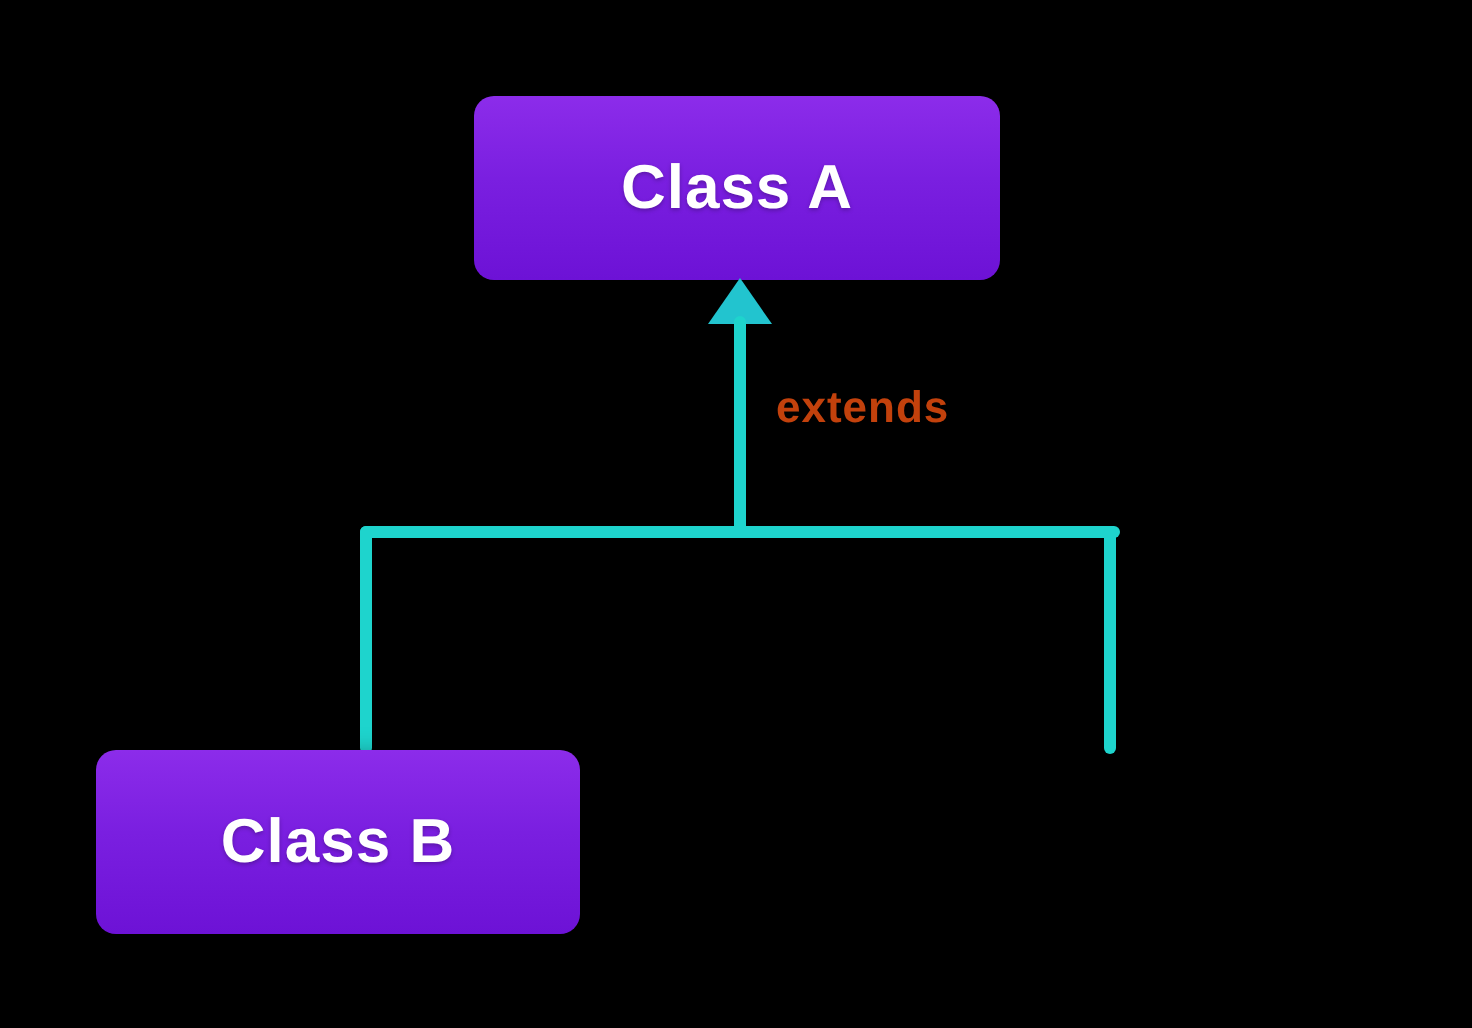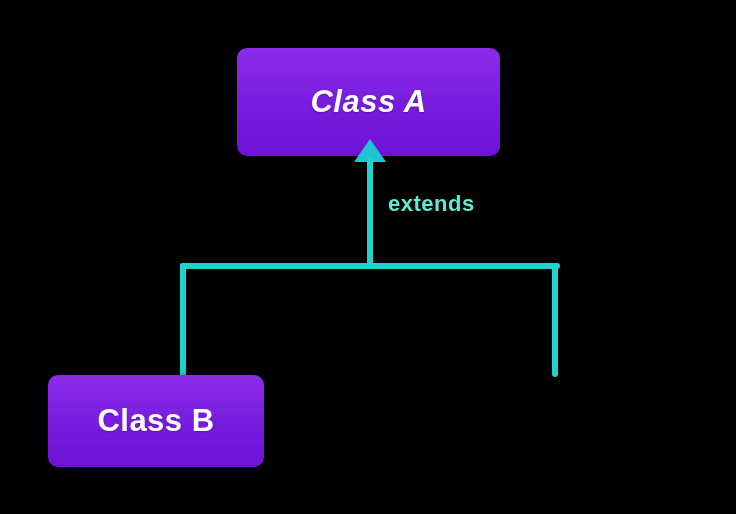--- a/index.html
+++ b/index.html
@@ -24,22 +24,22 @@
     justify-content: center;
     box-shadow: 0 5px 14px rgba(0,0,0,0.55);
   }
   .node-label {
     color: #ffffff;
     font-size: 31px;
     font-weight: bold;
     letter-spacing: 0.5px;
     text-shadow: 0 1px 2px rgba(0,0,0,0.25);
   }
-  .node-a { left: 237px; top: 48px;  width: 263px; height: 108px; font-style: italic; }
-  .node-b { left: 48px;  top: 375px; width: 216px; height: 92px; }
+  .node-a { left: 237px; top: 48px;  width: 263px; height: 92px; }
+  .node-b { left: 48px;  top: 375px; width: 242px; height: 92px; }
   .node-c { left: 423px; top: 375px; width: 265px; height: 92px; }
 
   .line {
     position: absolute;
     background: #1ed4cd;
     border-radius: 3px;
   }
   .arrow-shaft  { left: 367px; top: 158px; width: 6px;   height: 110px; }
   .trunk-h      { left: 180px; top: 263px; width: 380px; height: 6px;   }
   .branch-left  { left: 180px; top: 263px; width: 6px;   height: 114px; }
@@ -52,21 +52,21 @@
     width: 0;
     height: 0;
     border-left: 16px solid transparent;
     border-right: 16px solid transparent;
     border-bottom: 23px solid #22c4cf;
   }
   .edge-label {
     position: absolute;
     left: 388px;
     top: 191px;
-    color: #5eead4;
+    color: #c2410c;
     font-size: 22px;
     font-weight: 600;
     letter-spacing: 0.5px;
   }
 </style>
 </head>
 <body>
 
 <div class="canvas">
 

